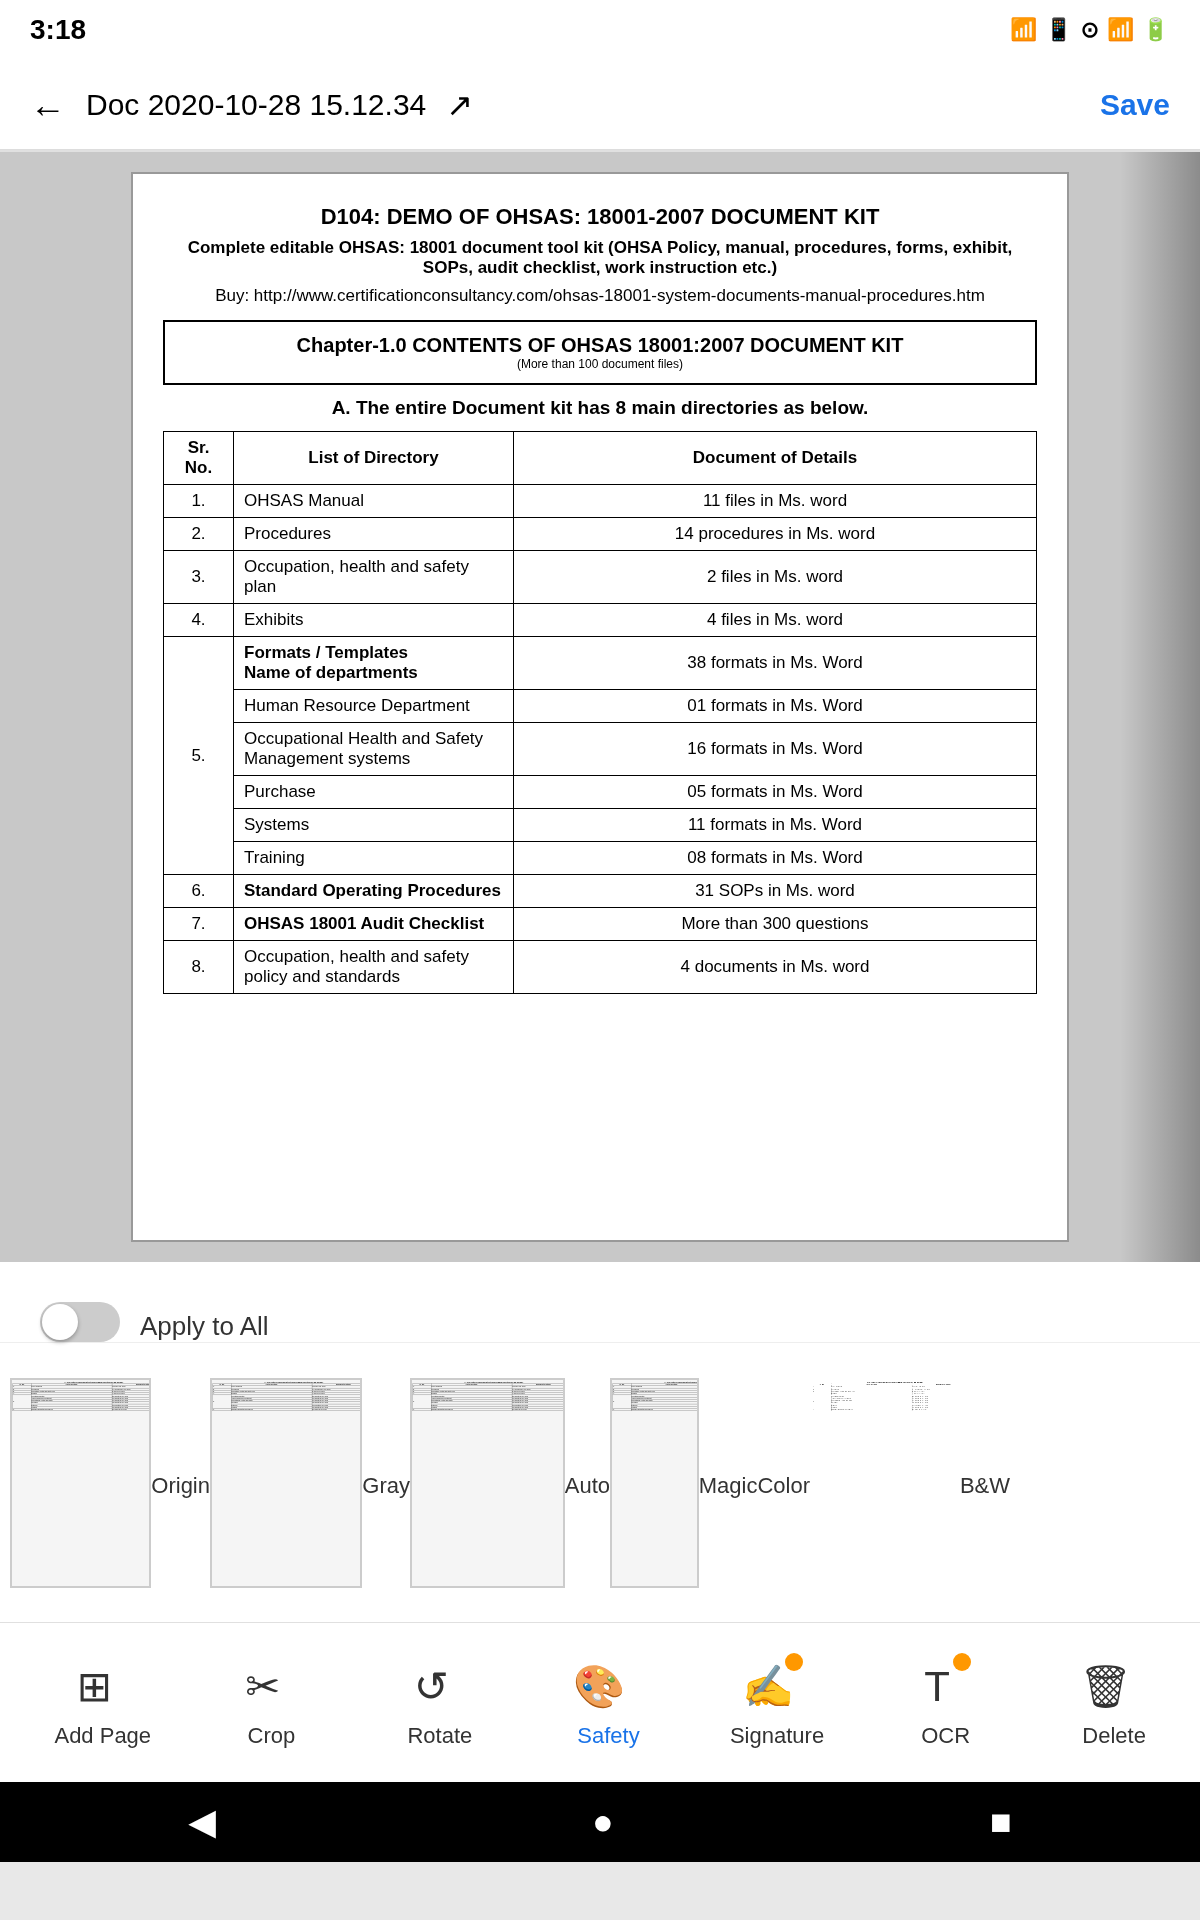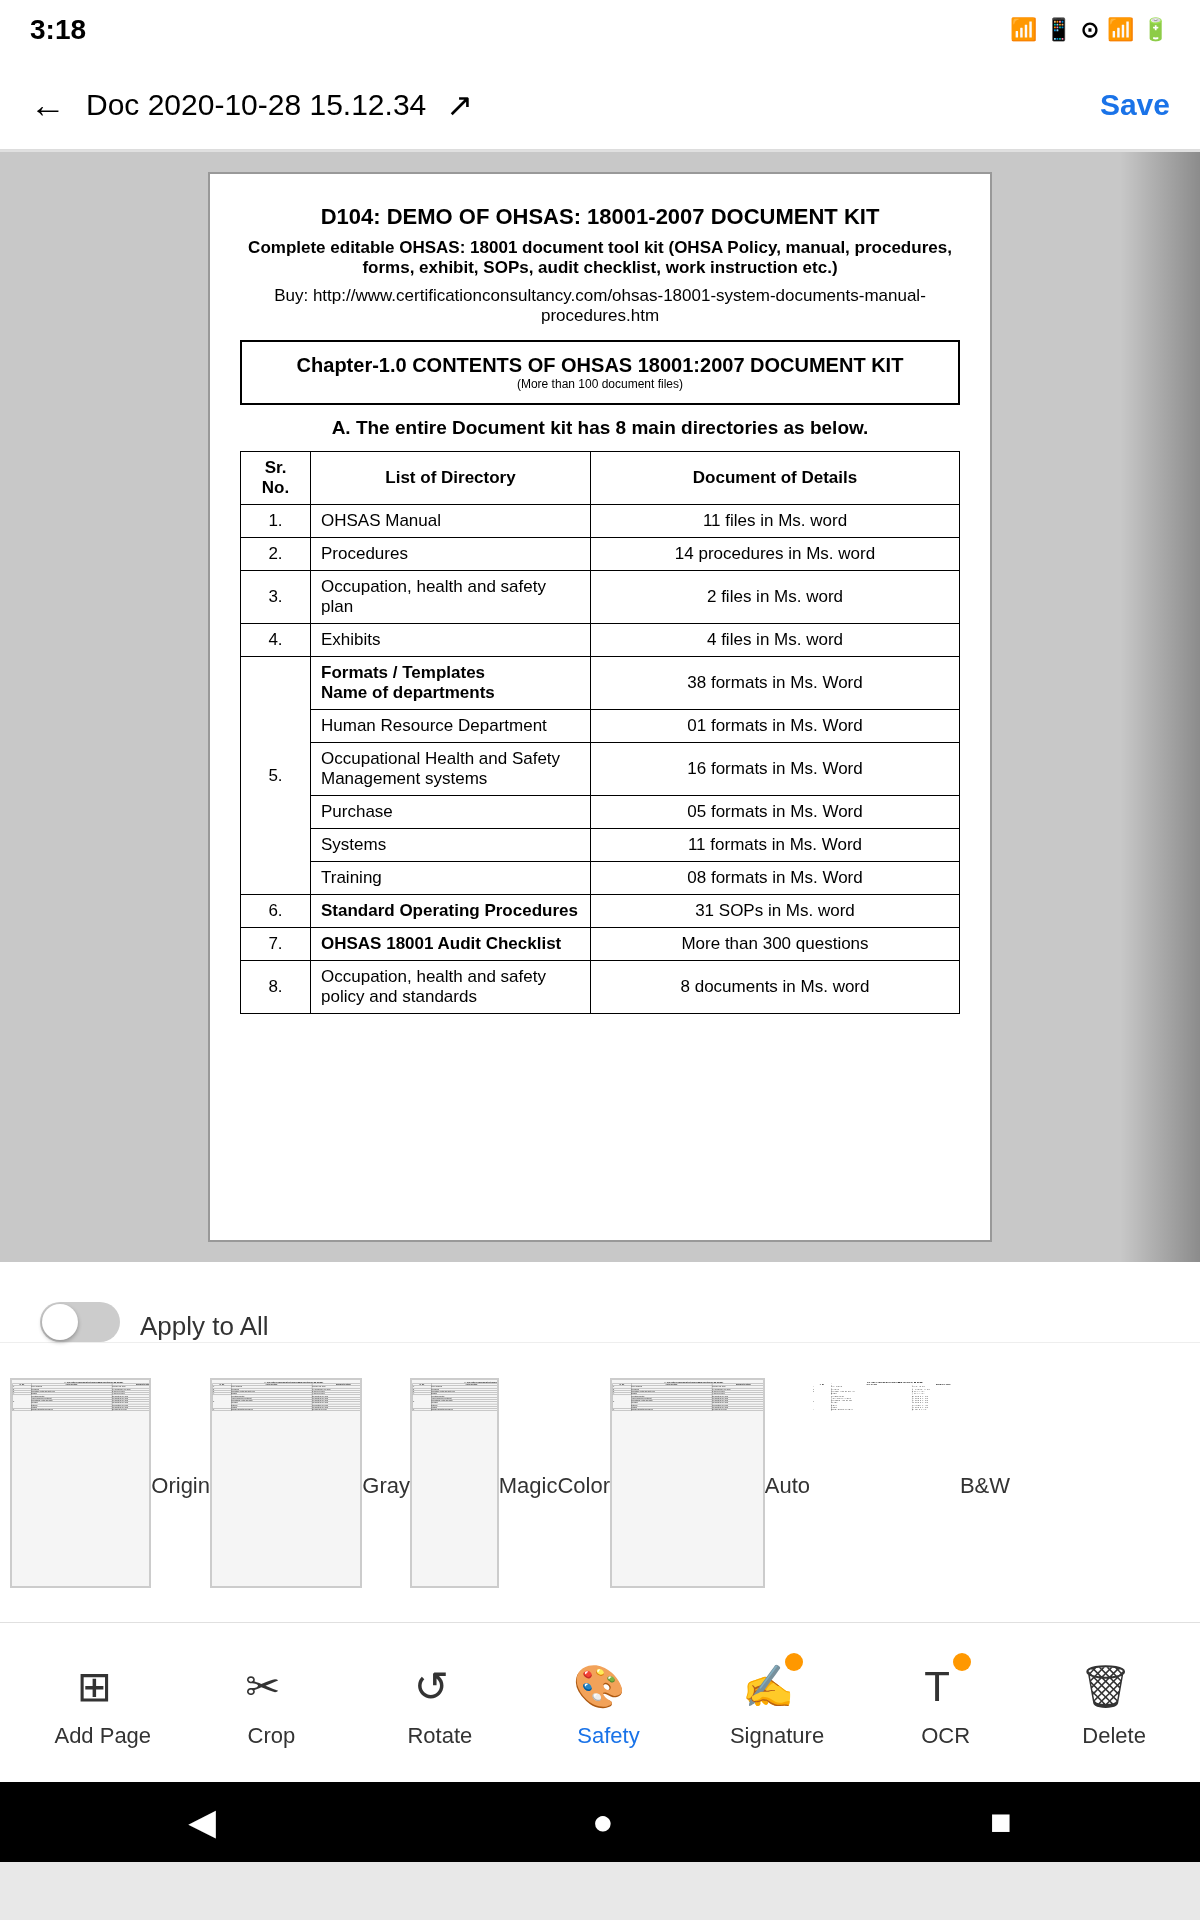--- a/index.html
+++ b/index.html
@@ -49,21 +49,21 @@
       padding: 20px 0;
       display: flex;
       justify-content: center;
       height: 1110px;
       overflow: hidden;
       position: relative;
     }
 
     .document {
       background: #fff;
-      width: 784px;
+      width: 938px;
       padding: 30px;
       border: 2px solid #999;
       position: relative;
     }
 
     .doc-title {
       text-align: center;
       font-size: 22px;
       font-weight: bold;
       margin-bottom: 8px;
@@ -359,21 +359,21 @@
             <td class="details">31 SOPs in Ms. word</td>
           </tr>
           <tr>
             <td class="sr">7.</td>
             <td class="directory"><strong>OHSAS 18001 Audit Checklist</strong></td>
             <td class="details">More than 300 questions</td>
           </tr>
           <tr>
             <td class="sr">8.</td>
             <td class="directory">Occupation, health and safety<br>policy and standards</td>
-            <td class="details">8 documents in Ms. word</td>
+            <td class="details">4 documents in Ms. word</td>
           </tr>
         </tbody>
     </table>
   </div>
   <div class="doc-right-edge"></div>
 </div>
 
 <div class="apply-row">
   <div class="toggle-track">
     <div class="toggle-thumb"></div>
@@ -510,20 +510,87 @@
                 <td style="border:0.5px solid #000;padding:1px;">Standard Operating Procedures</td>
                 <td style="border:0.5px solid #000;padding:1px;">31 SOPs in Ms. word</td>
               </tr>
       </tbody>
           </table>
     </div>
       </div>
       <span class="filter-label">Gray</span>
     </div>
     <div class="filter-item">
+      <div class="filter-thumb">
+        <div style="transform:scale(0.19);transform-origin:top left;width:860px;position:absolute;top:0;left:0;font-size:10px;padding:4px;">
+      <div style="font-weight:bold;text-align:center;font-size:11px;margin-bottom:2px;">A. The entire Document kit has 8 main directories as below.</div>
+      <table style="width:100%;border-collapse:collapse;font-size:8px;">
+        <tbody>
+              <tr>
+                <th style="border:0.5px solid #000;padding:1px;">Sr. No.</th>
+                <th style="border:0.5px solid #000;padding:1px;">List of Directory</th>
+                <th style="border:0.5px solid #000;padding:1px;">Document of Details</th>
+              </tr>
+        <tr>
+                <td style="border:0.5px solid #000;padding:1px;">1.</td>
+                <td style="border:0.5px solid #000;padding:1px;">OHSAS Manual</td>
+                <td style="border:0.5px solid #000;padding:1px;">11 files in Ms. word</td>
+              </tr>
+        <tr>
+                <td style="border:0.5px solid #000;padding:1px;">2.</td>
+                <td style="border:0.5px solid #000;padding:1px;">Procedures</td>
+                <td style="border:0.5px solid #000;padding:1px;">14 procedures in Ms. word</td>
+              </tr>
+        <tr>
+                <td style="border:0.5px solid #000;padding:1px;">3.</td>
+                <td style="border:0.5px solid #000;padding:1px;">Occupation, health and safety plan</td>
+                <td style="border:0.5px solid #000;padding:1px;">2 files in Ms. word</td>
+              </tr>
+        <tr>
+                <td style="border:0.5px solid #000;padding:1px;">4.</td>
+                <td style="border:0.5px solid #000;padding:1px;">Exhibits</td>
+                <td style="border:0.5px solid #000;padding:1px;">4 files in Ms. word</td>
+              </tr>
+        <tr>
+                <td style="border:0.5px solid #000;padding:1px;" rowspan="6">5.</td>
+                <td style="border:0.5px solid #000;padding:1px;">Formats/Templates</td>
+                <td style="border:0.5px solid #000;padding:1px;">38 formats in Ms. Word</td>
+              </tr>
+        <tr>
+                <td style="border:0.5px solid #000;padding:1px;">Human Resource Department</td>
+                <td style="border:0.5px solid #000;padding:1px;">01 formats in Ms. Word</td>
+              </tr>
+        <tr>
+                <td style="border:0.5px solid #000;padding:1px;">Occupational Health and Safety</td>
+                <td style="border:0.5px solid #000;padding:1px;">16 formats in Ms. Word</td>
+              </tr>
+        <tr>
+                <td style="border:0.5px solid #000;padding:1px;">Purchase</td>
+                <td style="border:0.5px solid #000;padding:1px;">05 formats in Ms. Word</td>
+              </tr>
+        <tr>
+                <td style="border:0.5px solid #000;padding:1px;">Systems</td>
+                <td style="border:0.5px solid #000;padding:1px;">11 formats in Ms. Word</td>
+              </tr>
+        <tr>
+                <td style="border:0.5px solid #000;padding:1px;">Training</td>
+                <td style="border:0.5px solid #000;padding:1px;">08 formats in Ms. Word</td>
+              </tr>
+        <tr>
+                <td style="border:0.5px solid #000;padding:1px;">6.</td>
+                <td style="border:0.5px solid #000;padding:1px;">Standard Operating Procedures</td>
+                <td style="border:0.5px solid #000;padding:1px;">31 SOPs in Ms. word</td>
+              </tr>
+      </tbody>
+          </table>
+    </div>
+      </div>
+      <span class="filter-label">Auto</span>
+    </div>
+    <div class="filter-item">
       <div class="filter-thumb" style="filter: saturate(1.5) hue-rotate(10deg);">
         <div style="transform:scale(0.19);transform-origin:top left;width:860px;position:absolute;top:0;left:0;font-size:10px;padding:4px;">
       <div style="font-weight:bold;text-align:center;font-size:11px;margin-bottom:2px;">A. The entire Document kit has 8 main directories as below.</div>
       <table style="width:100%;border-collapse:collapse;font-size:8px;">
         <tbody>
               <tr>
                 <th style="border:0.5px solid #000;padding:1px;">Sr. No.</th>
                 <th style="border:0.5px solid #000;padding:1px;">List of Directory</th>
                 <th style="border:0.5px solid #000;padding:1px;">Document of Details</th>
               </tr>
@@ -575,87 +642,20 @@
         <tr>
                 <td style="border:0.5px solid #000;padding:1px;">6.</td>
                 <td style="border:0.5px solid #000;padding:1px;">Standard Operating Procedures</td>
                 <td style="border:0.5px solid #000;padding:1px;">31 SOPs in Ms. word</td>
               </tr>
       </tbody>
           </table>
     </div>
       </div>
       <span class="filter-label">MagicColor</span>
-    </div>
-    <div class="filter-item">
-      <div class="filter-thumb">
-        <div style="transform:scale(0.19);transform-origin:top left;width:860px;position:absolute;top:0;left:0;font-size:10px;padding:4px;">
-      <div style="font-weight:bold;text-align:center;font-size:11px;margin-bottom:2px;">A. The entire Document kit has 8 main directories as below.</div>
-      <table style="width:100%;border-collapse:collapse;font-size:8px;">
-        <tbody>
-              <tr>
-                <th style="border:0.5px solid #000;padding:1px;">Sr. No.</th>
-                <th style="border:0.5px solid #000;padding:1px;">List of Directory</th>
-                <th style="border:0.5px solid #000;padding:1px;">Document of Details</th>
-              </tr>
-        <tr>
-                <td style="border:0.5px solid #000;padding:1px;">1.</td>
-                <td style="border:0.5px solid #000;padding:1px;">OHSAS Manual</td>
-                <td style="border:0.5px solid #000;padding:1px;">11 files in Ms. word</td>
-              </tr>
-        <tr>
-                <td style="border:0.5px solid #000;padding:1px;">2.</td>
-                <td style="border:0.5px solid #000;padding:1px;">Procedures</td>
-                <td style="border:0.5px solid #000;padding:1px;">14 procedures in Ms. word</td>
-              </tr>
-        <tr>
-                <td style="border:0.5px solid #000;padding:1px;">3.</td>
-                <td style="border:0.5px solid #000;padding:1px;">Occupation, health and safety plan</td>
-                <td style="border:0.5px solid #000;padding:1px;">2 files in Ms. word</td>
-              </tr>
-        <tr>
-                <td style="border:0.5px solid #000;padding:1px;">4.</td>
-                <td style="border:0.5px solid #000;padding:1px;">Exhibits</td>
-                <td style="border:0.5px solid #000;padding:1px;">4 files in Ms. word</td>
-              </tr>
-        <tr>
-                <td style="border:0.5px solid #000;padding:1px;" rowspan="6">5.</td>
-                <td style="border:0.5px solid #000;padding:1px;">Formats/Templates</td>
-                <td style="border:0.5px solid #000;padding:1px;">38 formats in Ms. Word</td>
-              </tr>
-        <tr>
-                <td style="border:0.5px solid #000;padding:1px;">Human Resource Department</td>
-                <td style="border:0.5px solid #000;padding:1px;">01 formats in Ms. Word</td>
-              </tr>
-        <tr>
-                <td style="border:0.5px solid #000;padding:1px;">Occupational Health and Safety</td>
-                <td style="border:0.5px solid #000;padding:1px;">16 formats in Ms. Word</td>
-              </tr>
-        <tr>
-                <td style="border:0.5px solid #000;padding:1px;">Purchase</td>
-                <td style="border:0.5px solid #000;padding:1px;">05 formats in Ms. Word</td>
-              </tr>
-        <tr>
-                <td style="border:0.5px solid #000;padding:1px;">Systems</td>
-                <td style="border:0.5px solid #000;padding:1px;">11 formats in Ms. Word</td>
-              </tr>
-        <tr>
-                <td style="border:0.5px solid #000;padding:1px;">Training</td>
-                <td style="border:0.5px solid #000;padding:1px;">08 formats in Ms. Word</td>
-              </tr>
-        <tr>
-                <td style="border:0.5px solid #000;padding:1px;">6.</td>
-                <td style="border:0.5px solid #000;padding:1px;">Standard Operating Procedures</td>
-                <td style="border:0.5px solid #000;padding:1px;">31 SOPs in Ms. word</td>
-              </tr>
-      </tbody>
-          </table>
-    </div>
-      </div>
-      <span class="filter-label">Auto</span>
     </div>
     <div class="filter-item">
       <div class="filter-thumb" style="filter: grayscale(1) contrast(2);">
         <div style="transform:scale(0.19);transform-origin:top left;width:860px;position:absolute;top:0;left:0;font-size:10px;padding:4px;">
       <div style="font-weight:bold;text-align:center;font-size:11px;margin-bottom:2px;">A. The entire Document kit has 8 main directories as below.</div>
       <table style="width:100%;border-collapse:collapse;font-size:8px;">
         <tbody>
               <tr>
                 <th style="border:0.5px solid #000;padding:1px;">Sr. No.</th>
                 <th style="border:0.5px solid #000;padding:1px;">List of Directory</th>

